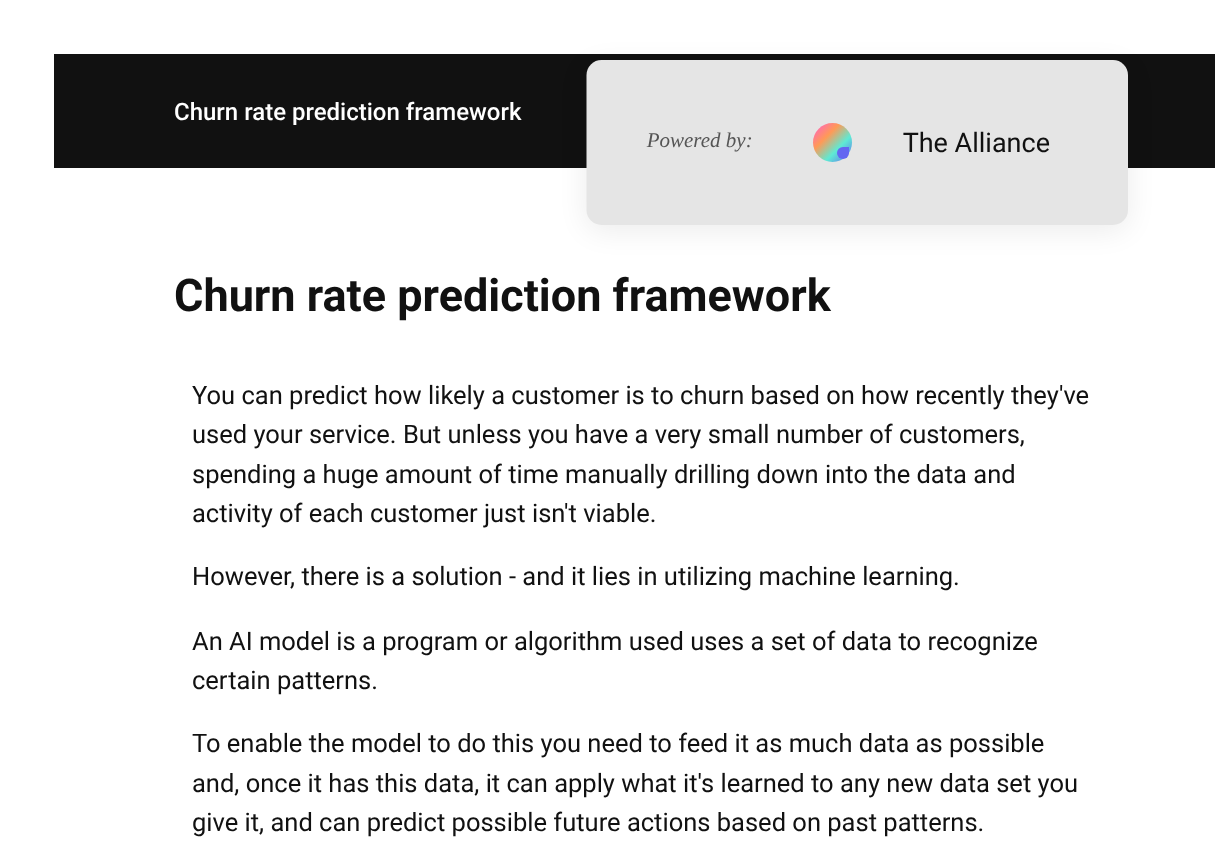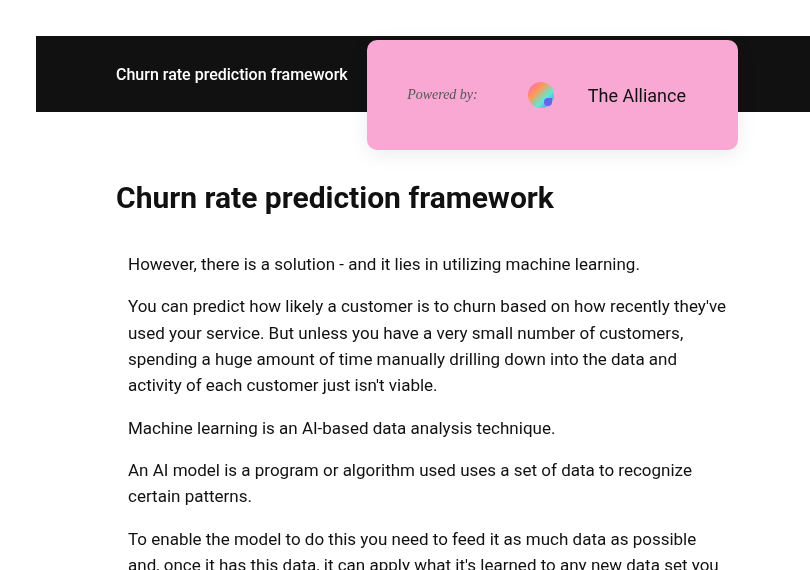--- a/index.html
+++ b/index.html
@@ -22,28 +22,28 @@
       display: flex;
       align-items: center;
       position: relative;
     }
     .header-title {
       font-size: 16px;
       font-weight: 500;
     }
     .powered-card {
       position: absolute;
-      right: 60px;
+      right: 46px;
       top: 28px;
-      background: #f9a8d4;
+      background: #e5e5e5;
       border-radius: 10px;
       padding: 18px 28px 18px 28px;
       display: flex;
       align-items: center;
-      gap: 14px;
+      gap: 4px;
       box-shadow: 0 4px 20px rgba(0,0,0,0.08);
       z-index: 10;
     }
     .powered-by-text {
       font-style: italic;
       font-family: Georgia, 'Times New Roman', serif;
       font-size: 14px;
       color: #555555;
     }
     .brand-group {
@@ -102,20 +102,19 @@
   <span class="powered-by-text">Powered by:</span>
   <div class="brand-group">
     <div class="brand-icon"></div>
     <span class="brand-name">The Alliance</span>
   </div>
 </div>
 
 <div class="content">
   <h1 class="page-title">Churn rate prediction framework</h1>
   <div class="body-text">
+    <p>You can predict how likely a customer is to churn based on how recently they've used your service. But unless you have a very small number of customers, spending a huge amount of time manually drilling down into the data and activity of each customer just isn't viable.</p>
     <p>However, there is a solution - and it lies in utilizing machine learning.</p>
-    <p>You can predict how likely a customer is to churn based on how recently they've used your service. But unless you have a very small number of customers, spending a huge amount of time manually drilling down into the data and activity of each customer just isn't viable.</p>
-    <p>Machine learning is an AI-based data analysis technique.</p>
     <p>An AI model is a program or algorithm used uses a set of data to recognize certain patterns.</p>
     <p>To enable the model to do this you need to feed it as much data as possible and, once it has this data, it can apply what it's learned to any new data set you give it, and can predict possible future actions based on past patterns.</p>
 
   </div>
 </div>
 
 </body></html>

